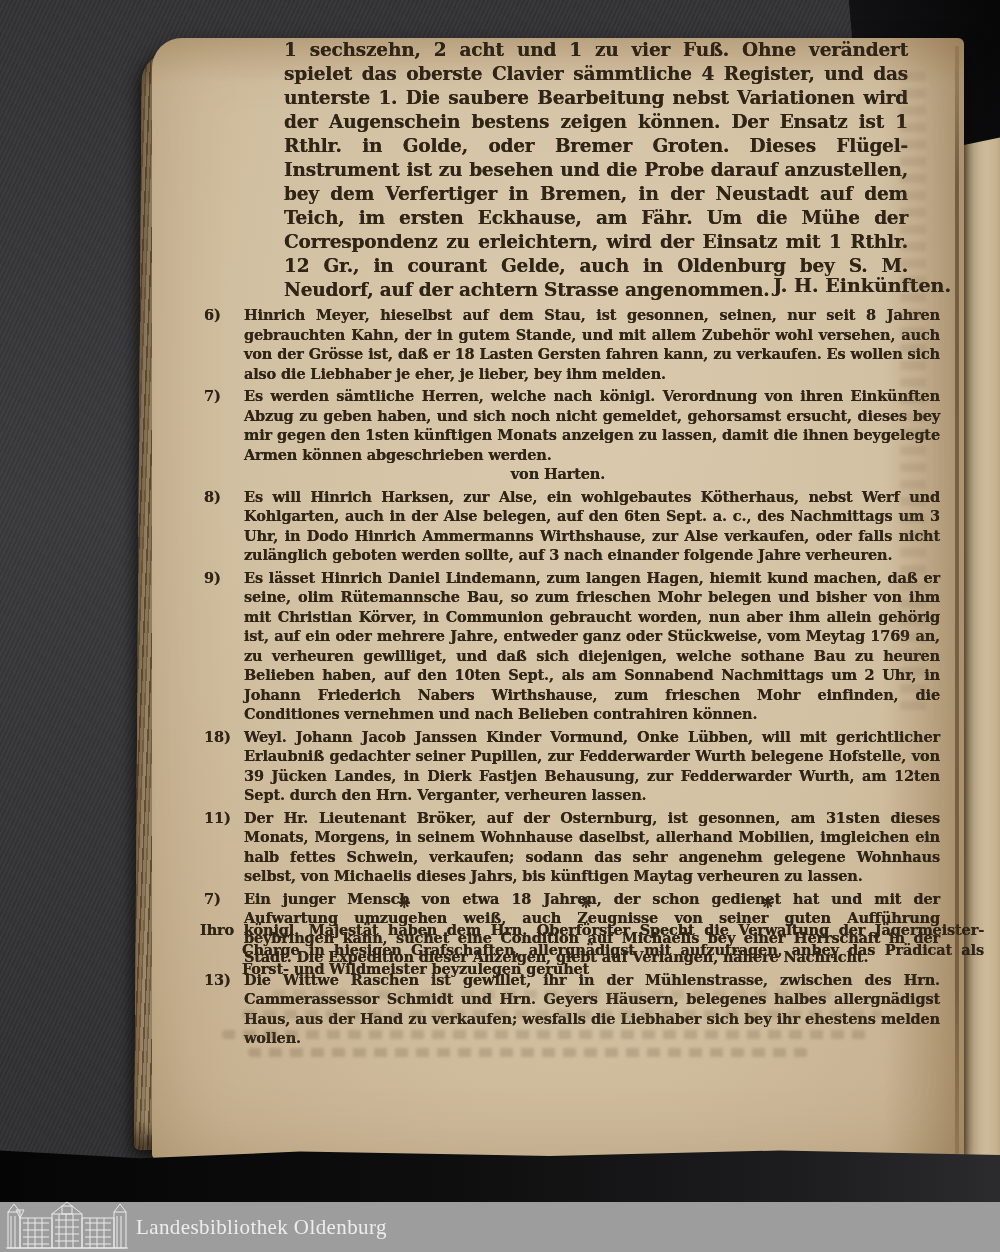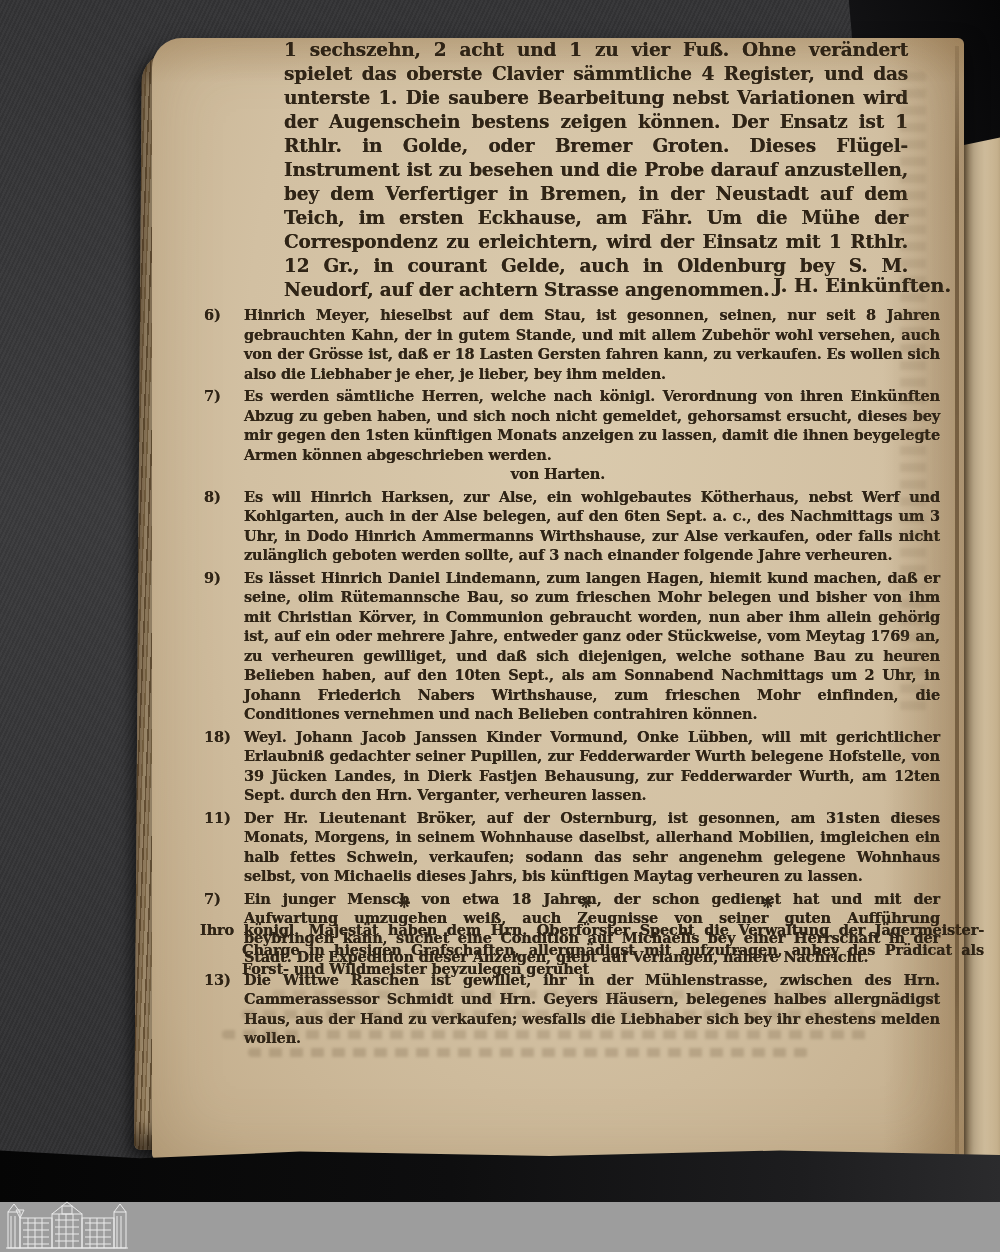--- a/index.html
+++ b/index.html
@@ -164,14 +164,15 @@
           <path d="M49 24 h24 M49 31 h24 M49 38 h24 M49 45 h24"></path>
           <path d="M22 22 v30 M29 22 v30 M36 22 v30"></path>
           <path d="M84 22 v30 M91 22 v30 M98 22 v30"></path>
           <path d="M53 18 v34 M60 18 v34 M67 18 v34"></path>
           <path d="M5 20 v32 M9 20 v32 M111 20 v32 M115 20 v32"></path>
 
           <path d="M0 52 h122"></path>
         </g>
       </svg>
     </div>
+    <div class="footer-label">Landesbibliothek Oldenburg</div>
   </div>
 </div>
 
 </body></html>

